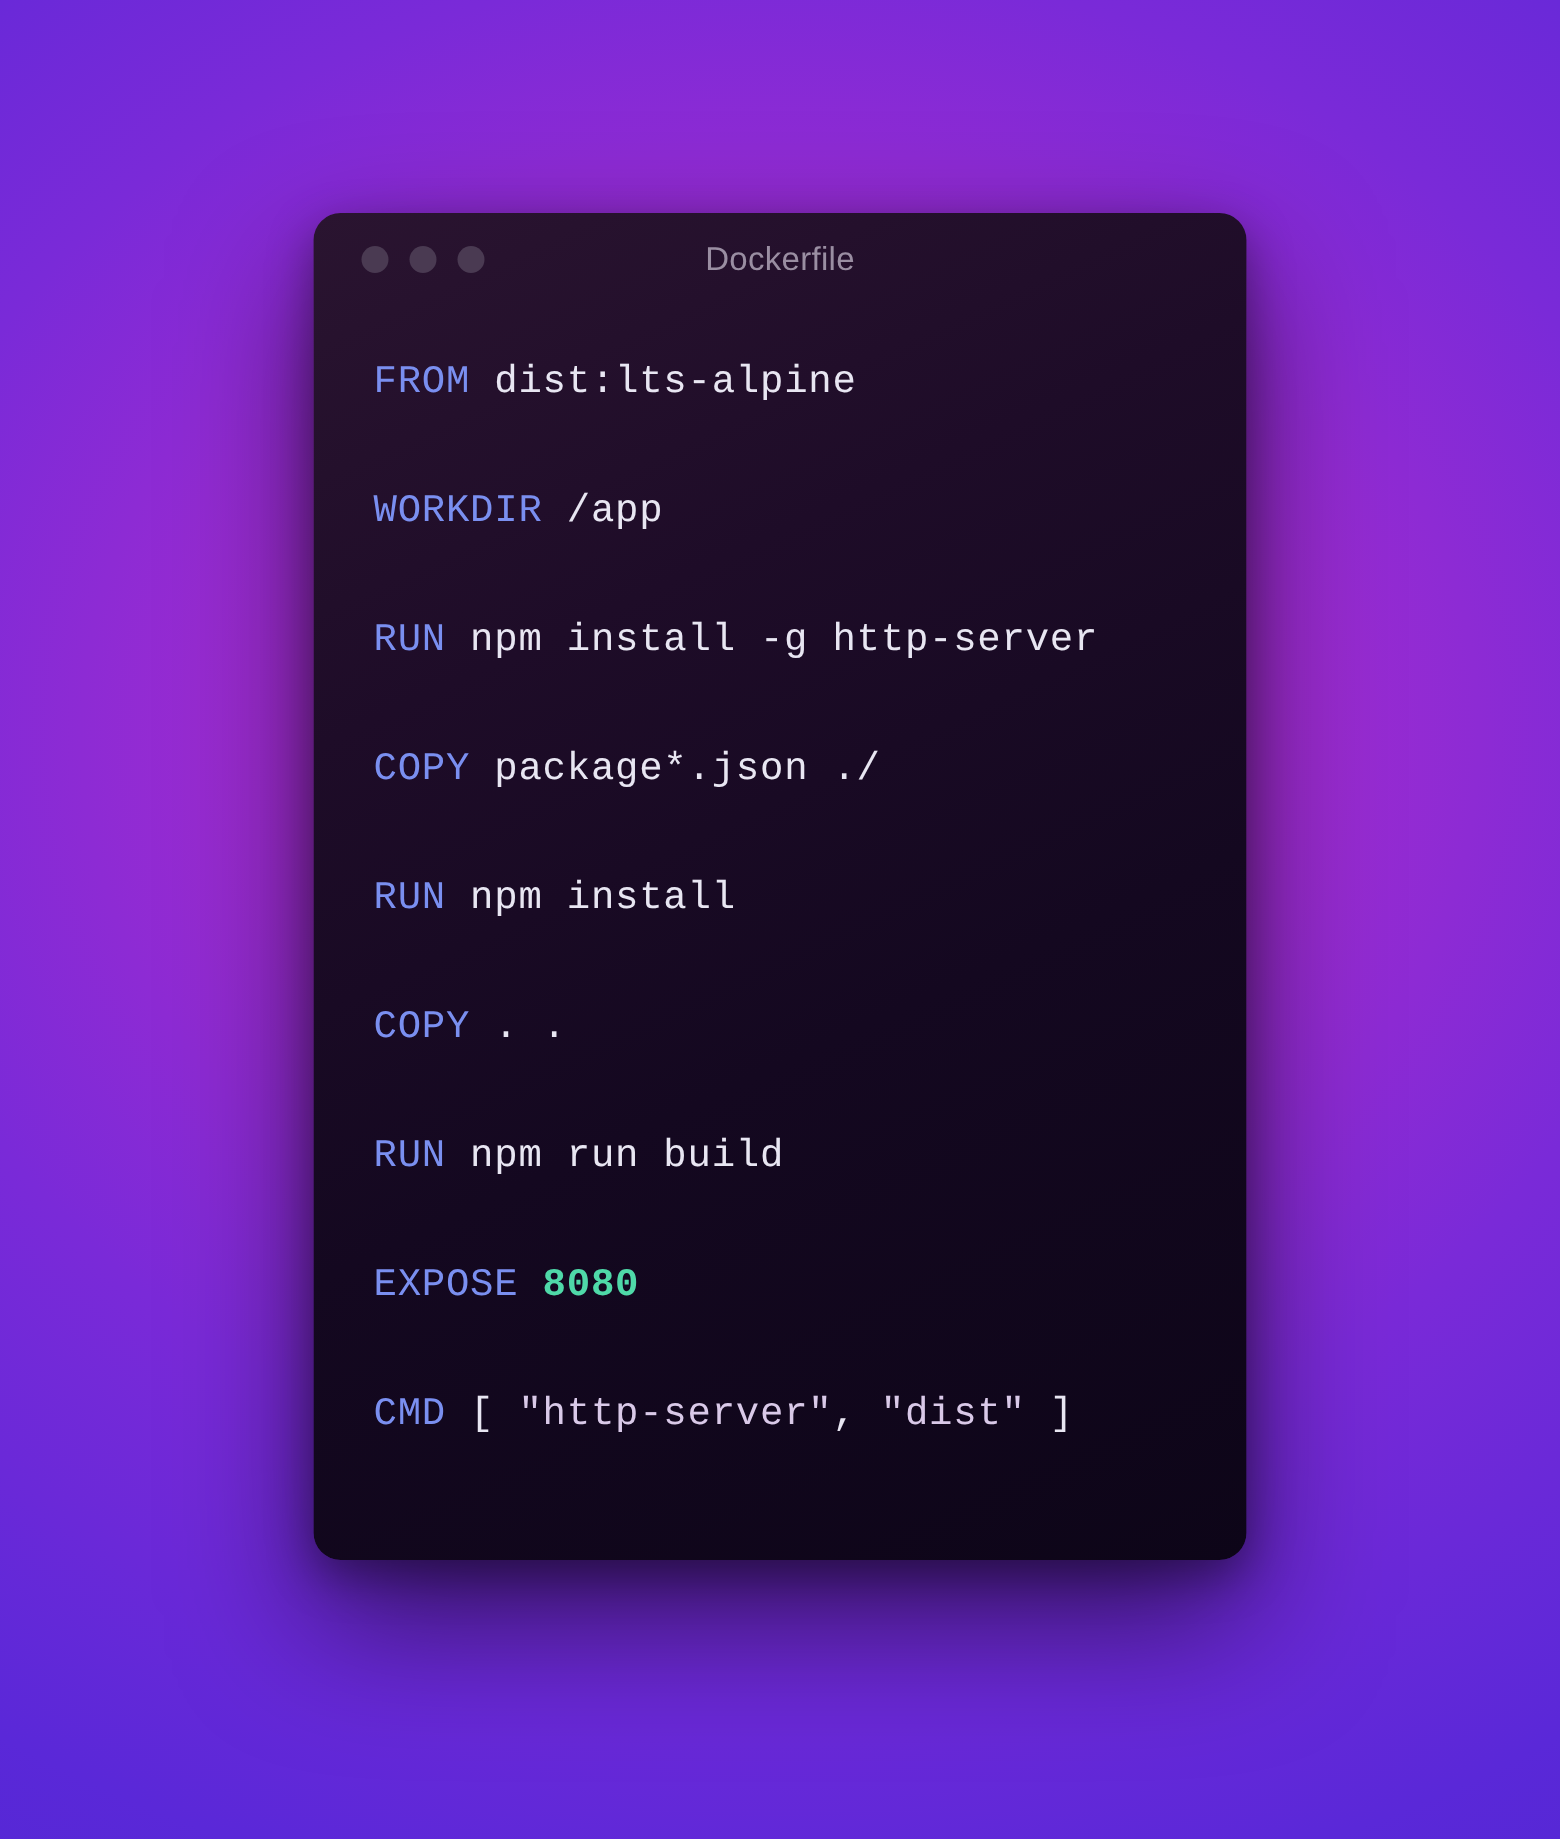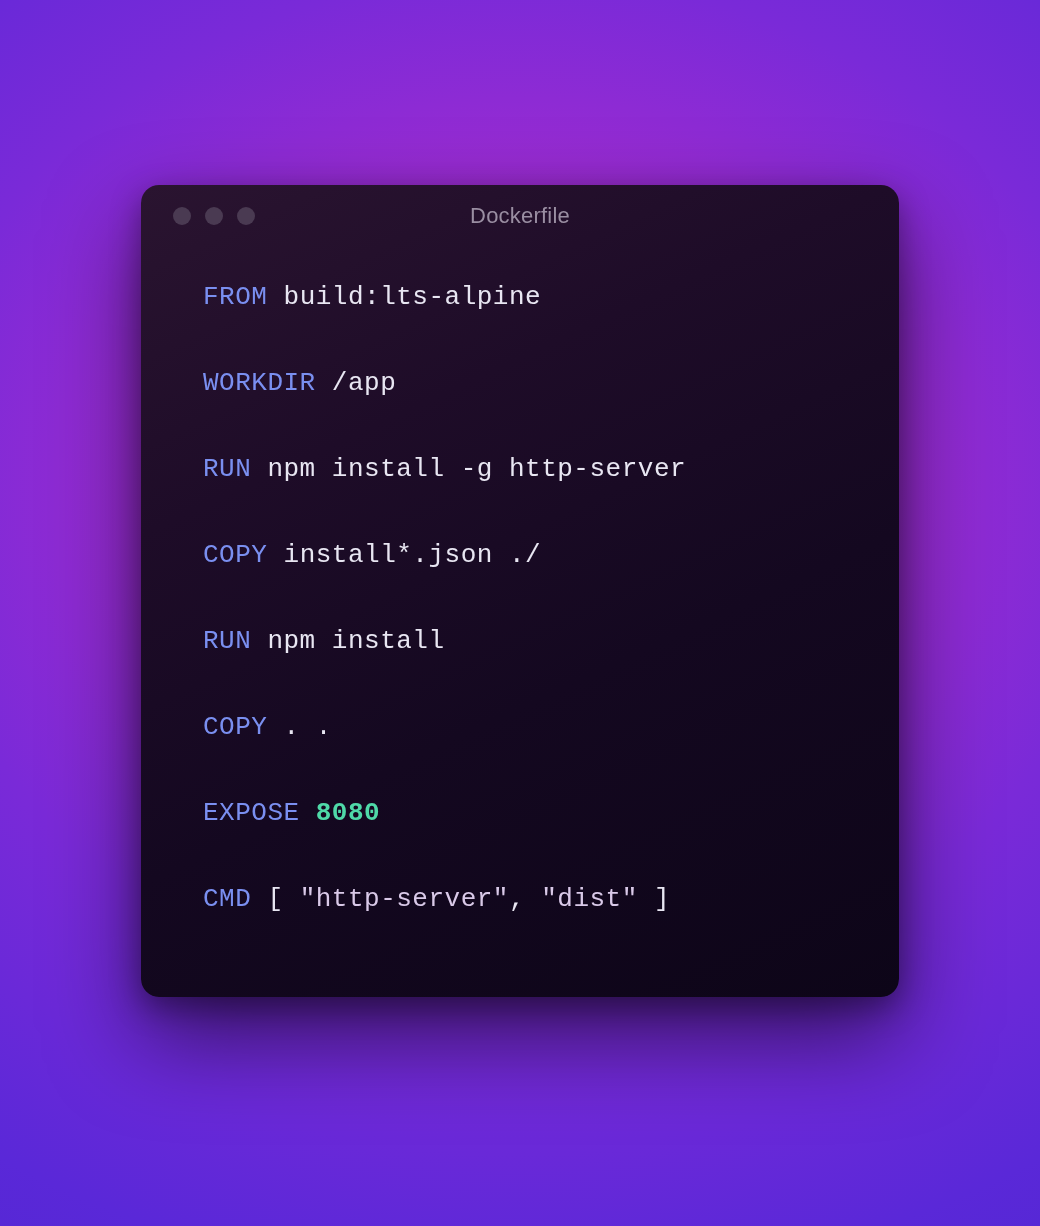--- a/index.html
+++ b/index.html
@@ -8,21 +8,21 @@
       width: 1040px;
       height: 1226px;
       background: radial-gradient(ellipse 140% 100% at 50% 40%, #c838d8 0%, #a02cd0 22%, #7a2ad8 42%, #5a28d8 65%, #4225c8 100%);
       display: flex;
       align-items: center;
       justify-content: center;
       font-family: ui-monospace, SFMono-Regular, Menlo, Monaco, Consolas, "Liberation Mono", "Courier New", monospace;
       overflow: hidden;
     }
     .window {
-      width: 758px;
+      width: 622px;
       background: linear-gradient(155deg, #2a1430 0%, #1e0c28 30%, #140820 60%, #0d0518 100%);
       border-radius: 18px;
       box-shadow: 0 40px 90px rgba(0,0,0,0.55), 0 10px 30px rgba(0,0,0,0.35);
       padding-bottom: 76px;
       position: relative;
       top: -22px;
     }
     .titlebar {
       position: relative;
       height: 62px;
@@ -47,41 +47,42 @@
       pointer-events: none;
     }
     .code {
       padding: 28px 40px 0 40px;
       font-size: 26px;
       line-height: 44px;
       letter-spacing: 0.5px;
     }
     .line { white-space: pre; color: #e8e6f2; margin-bottom: 42px; }
     .line:last-child { margin-bottom: 0; }
-    .kw { color: #7a8ff0; margin-left: 22px; }
+    .kw { color: #7a8ff0; }
     .num { color: #4fd9a8; font-weight: bold; }
     .str { color: #d9c9e8; }
     .punc { color: #e8e6f2; }
   </style>
 </head>
 <body>
 
 <div class="window">
   <div class="titlebar">
     <div class="dots">
       <div class="dot"></div>
       <div class="dot"></div>
       <div class="dot"></div>
     </div>
     <div class="title">Dockerfile</div>
   </div>
 
   <div class="code">
-    <div class="line"><span class="kw">FROM</span><span> build:lts-alpine</span></div>
+    <div class="line"><span class="kw">FROM</span><span> dist:lts-alpine</span></div>
     <div class="line"><span class="kw">WORKDIR</span><span> /app</span></div>
     <div class="line"><span class="kw">RUN</span><span> npm install -g http-server</span></div>
-    <div class="line"><span class="kw">COPY</span><span> install*.json ./</span></div>
+    <div class="line"><span class="kw">COPY</span><span> package*.json ./</span></div>
     <div class="line"><span class="kw">RUN</span><span> npm install</span></div>
     <div class="line"><span class="kw">COPY</span><span> . .</span></div>
+    <div class="line"><span class="kw">RUN</span><span> npm run build</span></div>
     <div class="line"><span class="kw">EXPOSE</span><span class="num"> 8080</span></div>
     <div class="line"><span class="kw">CMD</span><span class="punc"> [ </span><span class="str">"http-server"</span><span class="punc">, </span><span class="str">"dist"</span><span class="punc"> ]</span></div>
   </div>
 </div>
 
 </body></html>

